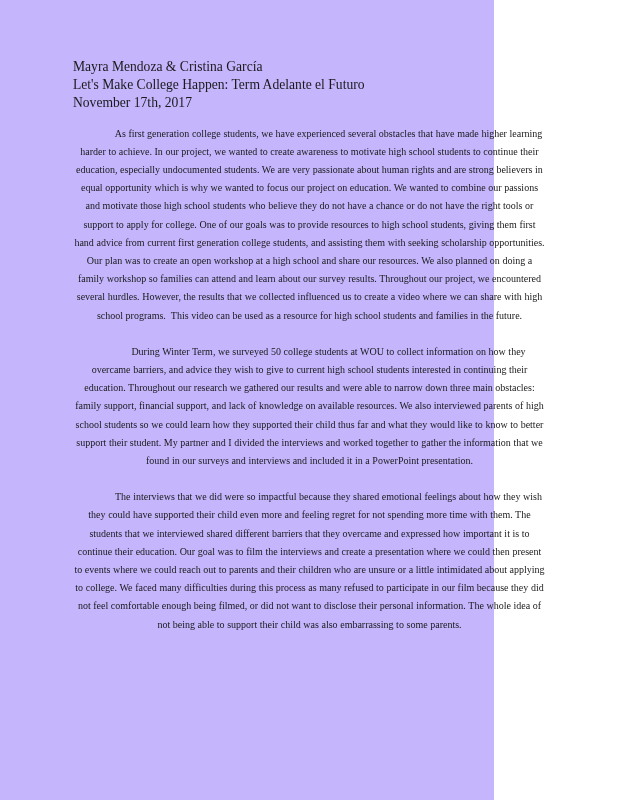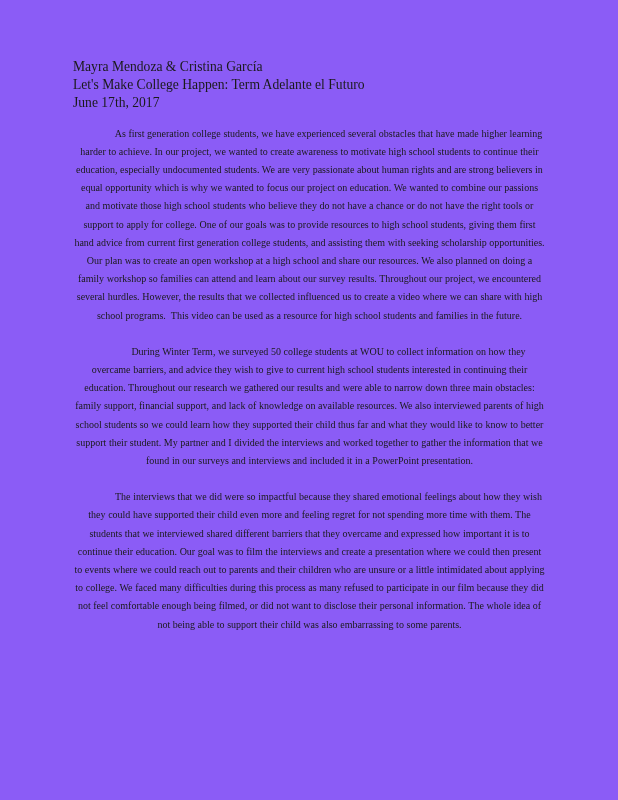--- a/index.html
+++ b/index.html
@@ -10,23 +10,23 @@
   }
   body {
     width: 618px;
     height: 800px;
     overflow: hidden;
     font-family: "Liberation Serif", "DejaVu Serif", serif;
     color: #1a1a1a;
   }
   .page {
     position: relative;
-    width: 618px;
+    width: 494px;
     height: 800px;
-    background: #8b5cf6;
+    background: #c4b5fd;
     box-sizing: border-box;
   }
   .content {
     position: absolute;
     left: 73px;
     top: 58px;
     width: 473px;
   }
   .header-block {
     margin: 0 0 12px 0;
@@ -53,21 +53,21 @@
 </style>
 </head>
 <body>
 
 <div class="page">
   <div class="content">
 
     <div class="header-block">
       <div class="header-line">Mayra Mendoza &amp; Cristina García</div>
       <div class="header-line">Let's Make College Happen: Term Adelante el Futuro</div>
-      <div class="header-line">June 17th, 2017</div>
+      <div class="header-line">November 17th, 2017</div>
     </div>
 
     <p class="para">As first generation college students, we have experienced several obstacles that have made higher learning harder to achieve. In our project, we wanted to create awareness to motivate high school students to continue their education, especially undocumented students. We are very passionate about human rights and are strong believers in equal opportunity which is why we wanted to focus our project on education. We wanted to combine our passions and motivate those high school students who believe they do not have a chance or do not have the right tools or support to apply for college. One of our goals was to provide resources to high school students, giving them first hand advice from current first generation college students, and assisting them with seeking scholarship opportunities. Our plan was to create an open workshop at a high school and share our resources. We also planned on doing a family workshop so families can attend and learn about our survey results. Throughout our project, we encountered several hurdles. However, the results that we collected influenced us to create a video where we can share with high school programs.  This video can be used as a resource for high school students and families in the future.</p>
 
     <p class="para">During Winter Term, we surveyed 50 college students at WOU to collect information on how they overcame barriers, and advice they wish to give to current high school students interested in continuing their education. Throughout our research we gathered our results and were able to narrow down three main obstacles: family support, financial support, and lack of knowledge on available resources. We also interviewed parents of high school students so we could learn how they supported their child thus far and what they would like to know to better support their student. My partner and I divided the interviews and worked together to gather the information that we found in our surveys and interviews and included it in a PowerPoint presentation.</p>
 
     <p class="para">The interviews that we did were so impactful because they shared emotional feelings about how they wish they could have supported their child even more and feeling regret for not spending more time with them. The students that we interviewed shared different barriers that they overcame and expressed how important it is to continue their education. Our goal was to film the interviews and create a presentation where we could then present to events where we could reach out to parents and their children who are unsure or a little intimidated about applying to college. We faced many difficulties during this process as many refused to participate in our film because they did not feel comfortable enough being filmed, or did not want to disclose their personal information. The whole idea of not being able to support their child was also embarrassing to some parents.</p>
 
   </div>
 </div>

